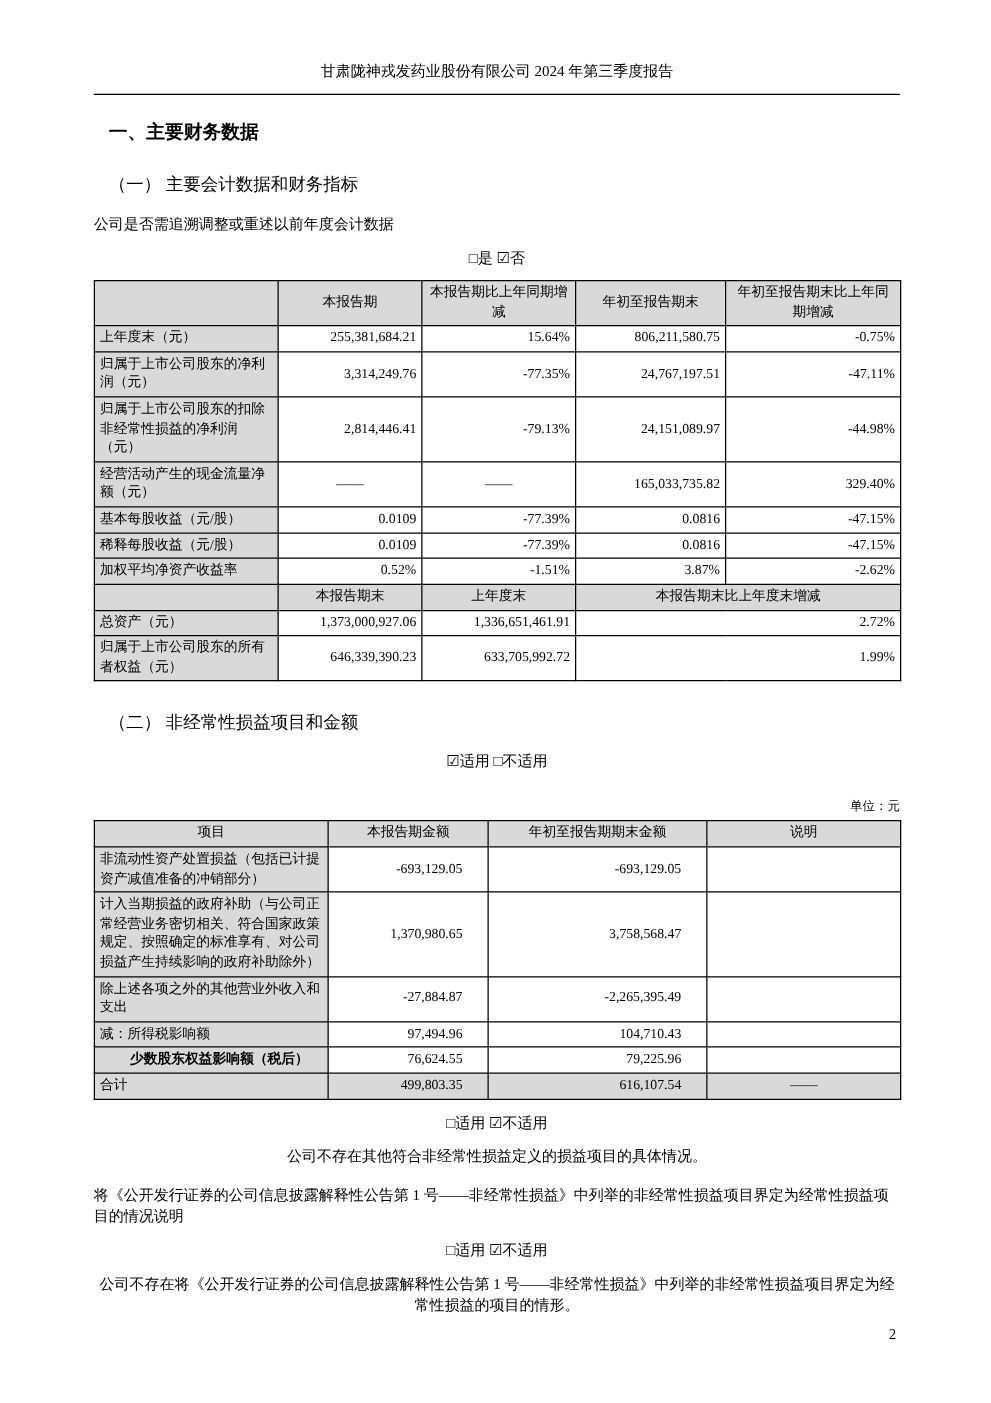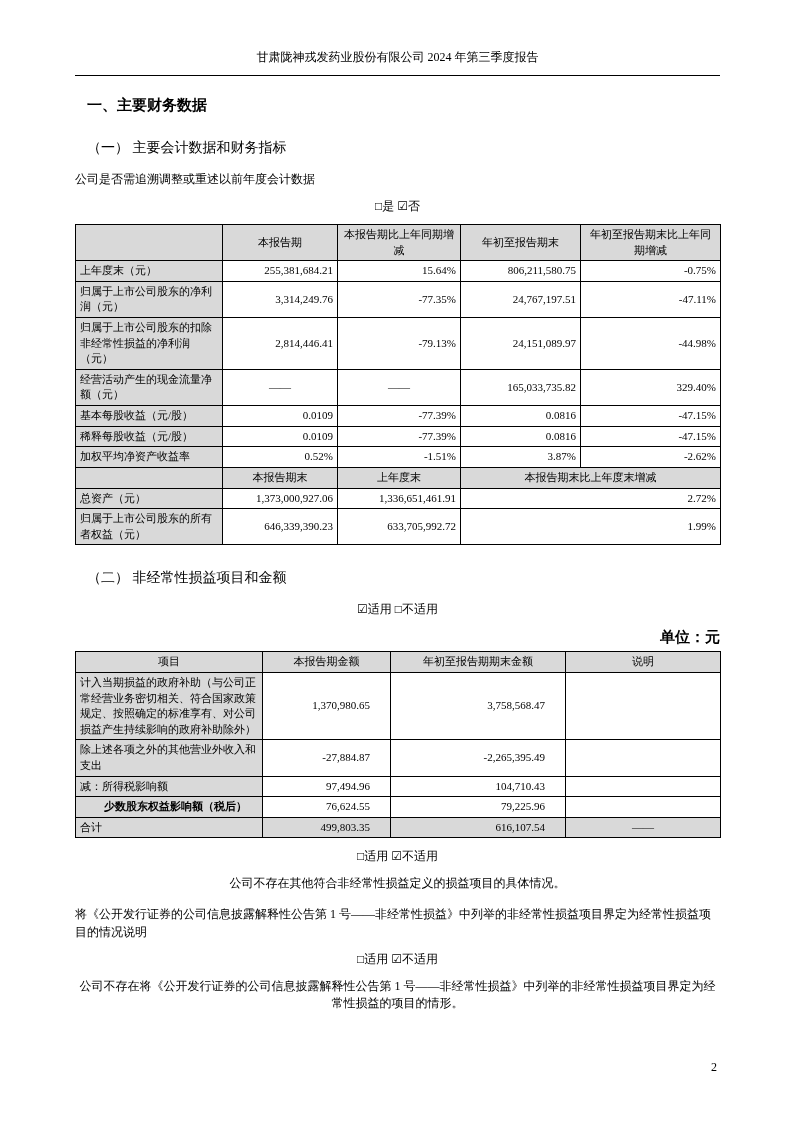--- a/index.html
+++ b/index.html
@@ -13,21 +13,21 @@
 
   .doc-header {
     text-align:center; font-size:12px; line-height:1.3;
     padding-bottom:9px; border-bottom:1px solid #000;
   }
 
   .sec-title  { font-size:15px; font-weight:700; margin:20px 0 0 12px; }
   .sub-title  { font-size:14px; font-weight:400; margin:24px 0 0 12px; }
   .body-line  { font-size:12px; margin-top:14px; line-height:1.45; }
   .cb-line    { font-size:12px; margin-top:10px;text-align:center; }
-  .unit-line  { font-size:15px; margin-top:10px; text-align:right;font-weight:bold; }
+  .unit-line  { font-size:10px; margin-top:20px; text-align:right; }
 
   table.fin { width:100%; border-collapse:collapse; font-size:11px; margin-top:9px; table-layout:fixed; }
   table.fin td {
     border:1px solid #000; padding:2px 4px;
     line-height:1.42; vertical-align:middle; word-break:break-all;
   }
   .g   { background:#d9d9d9; }
   .c   { text-align:center; }
   .r   { text-align:right;border-radius:11px; }
   .r2  { text-align:right; padding-right:20px !important; }
@@ -150,20 +150,26 @@
         <col style="width:155px">
     </colgroup>
     <tbody>
       <tr>
         <td class="g c">项目</td>
         <td class="g c">本报告期金额</td>
         <td class="g c">年初至报告期期末金额</td>
         <td class="g c">说明</td>
       </tr>
       <tr>
+        <td class="g">非流动性资产处置损益（包括已计提资产减值准备的冲销部分）</td>
+        <td class="r2">-693,129.05</td>
+        <td class="r2">-693,129.05</td>
+        <td class="c"></td>
+      </tr>
+      <tr>
         <td class="g">计入当期损益的政府补助（与公司正常经营业务密切相关、符合国家政策规定、按照确定的标准享有、对公司损益产生持续影响的政府补助除外）</td>
         <td class="r2">1,370,980.65</td>
         <td class="r2">3,758,568.47</td>
         <td class="c"></td>
       </tr>
       <tr>
         <td class="g">除上述各项之外的其他营业外收入和支出</td>
         <td class="r2">-27,884.87</td>
         <td class="r2">-2,265,395.49</td>
         <td class="c"></td>

